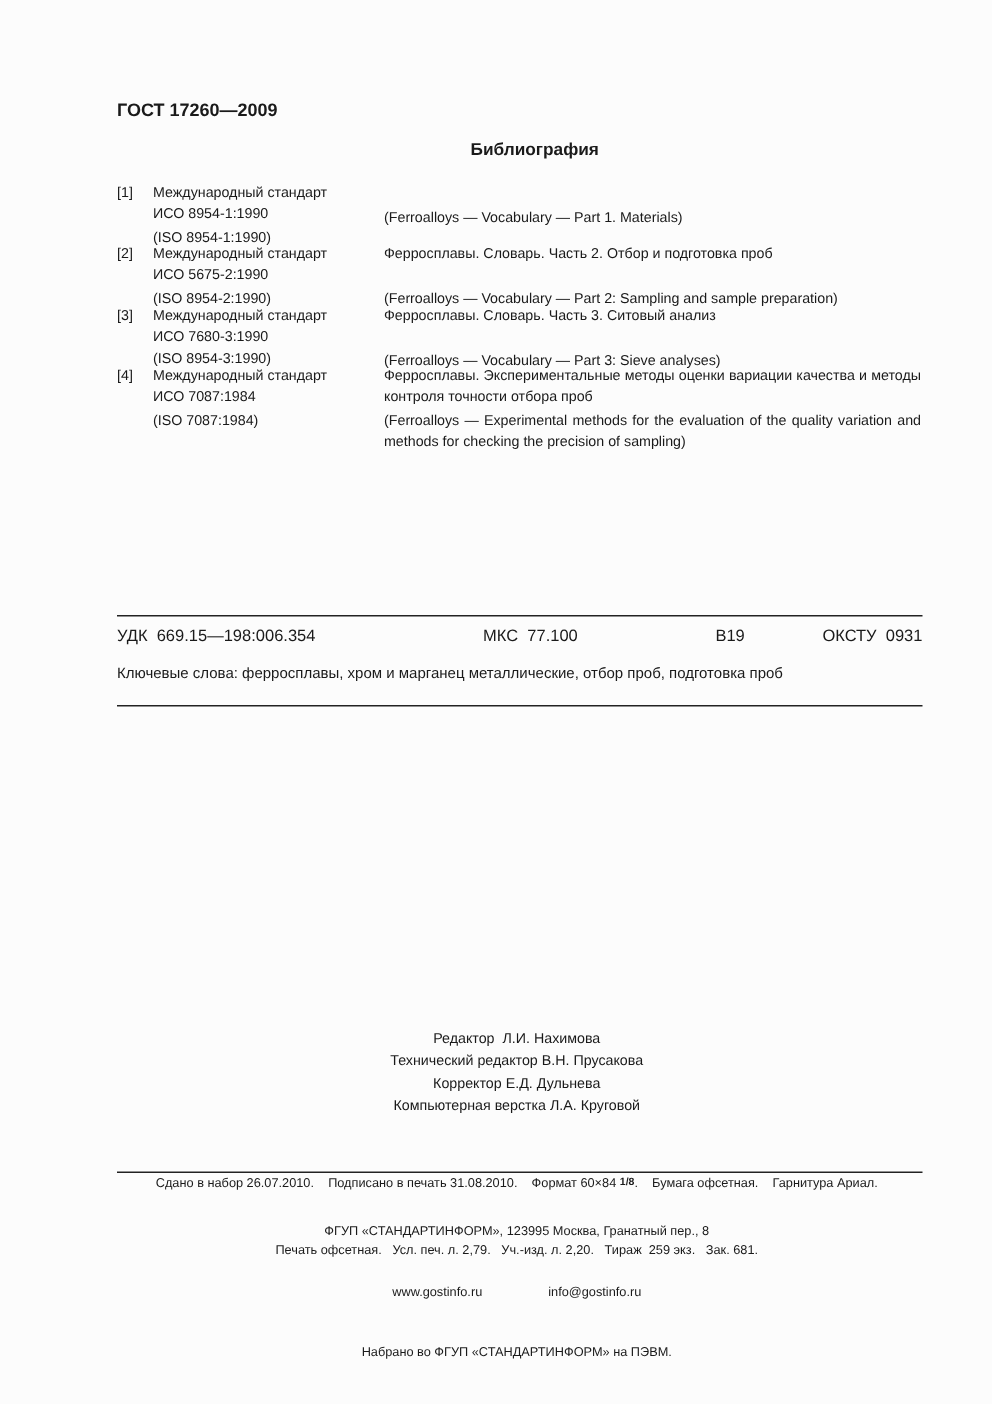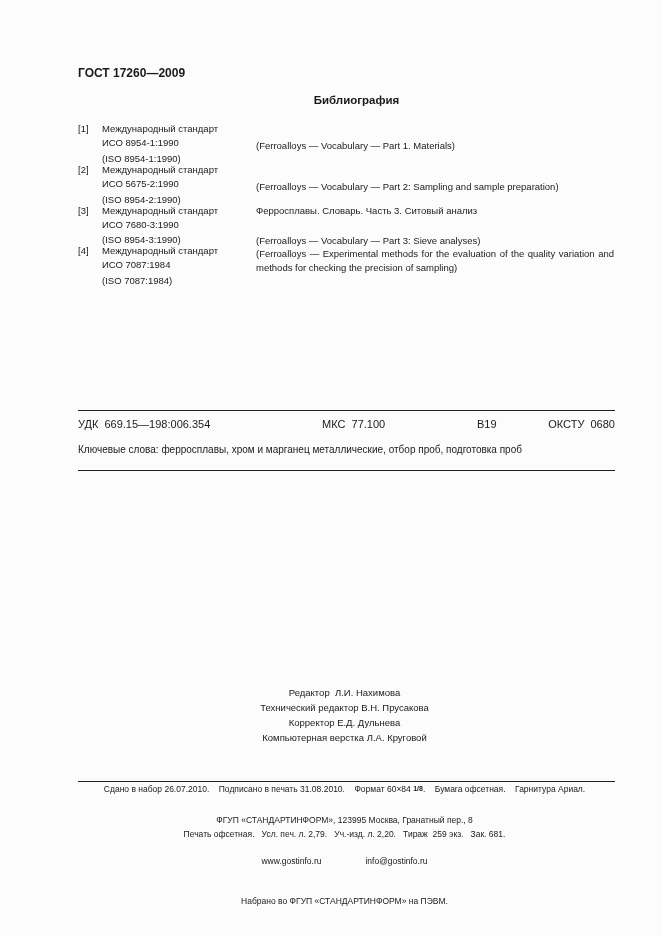--- a/index.html
+++ b/index.html
@@ -99,20 +99,21 @@
 </div>
 
 <div class="abs bib-row" style="top:163px; height:40px;">
   <span class="bib-num">[2]</span>
   <div class="bib-left">
     <div>Международный стандарт</div>
     <div>ИСО 5675-2:1990</div>
     <div style="margin-top:3px">(ISO 8954-2:1990)</div>
   </div>
   <div class="bib-right">
+    <div>Ферросплавы. Словарь. Часть 2. Отбор и подготовка проб</div>
     <div style="margin-top:16.5px">(Ferroalloys — Vocabulary — Part 2: Sampling and sample preparation)</div>
   </div>
 </div>
 
 <div class="abs bib-row" style="top:204px; height:40px;">
   <span class="bib-num">[3]</span>
   <div class="bib-left">
     <div>Международный стандарт</div>
     <div>ИСО 7680-3:1990</div>
     <div style="margin-top:2px">(ISO 8954-3:1990)</div>
@@ -124,31 +125,32 @@
 </div>
 
 <div class="abs bib-row" style="top:244px; height:56px;">
   <span class="bib-num">[4]</span>
   <div class="bib-left">
     <div>Международный стандарт</div>
     <div>ИСО 7087:1984</div>
     <div style="margin-top:3px">(ISO 7087:1984)</div>
   </div>
   <div class="bib-right">
+    <div>Ферросплавы. Экспериментальные методы оценки вариации качества и методы контроля точности отбора проб</div>
     <div style="margin-top:3px">(Ferroalloys — Experimental methods for the evaluation of the quality variation and methods for checking the precision of sampling)</div>
   </div>
 </div>
 
 <div class="line" style="left:78px; width:537px; top:410px;"></div>
 
 <div class="abs classif">
   <span>УДК  669.15—198:006.354</span>
   <span style="margin-left:60px">МКС  77.100</span>
   <span style="margin-left:40px">В19</span>
-  <span>ОКСТУ  0680</span>
+  <span>ОКСТУ  0931</span>
 </div>
 
 <div class="abs keywords">Ключевые слова: ферросплавы, хром и марганец металлические, отбор проб, подготовка проб</div>
 
 <div class="line" style="left:78px; width:537px; top:470px;"></div>
 
 <div class="abs credits">
   <div><span>Редактор</span>&nbsp; <span class="name">Л.И. Нахимова</span></div>
   <div><span>Технический редактор</span> <span class="name">В.Н. Прусакова</span></div>
   <div><span>Корректор</span> <span class="name">Е.Д. Дульнева</span></div>

